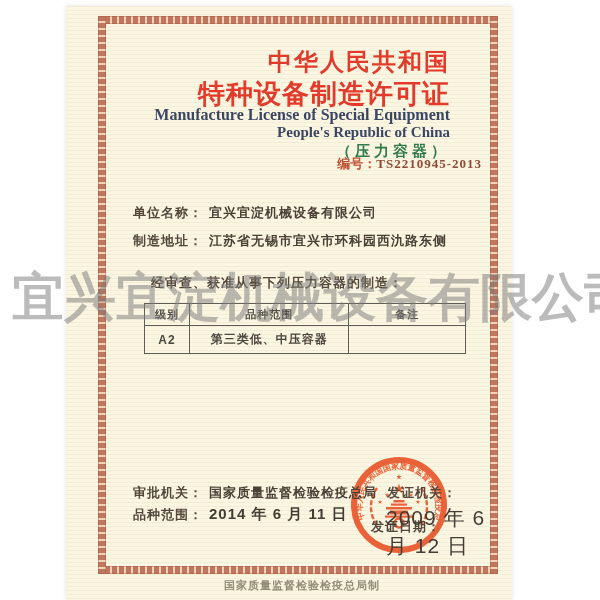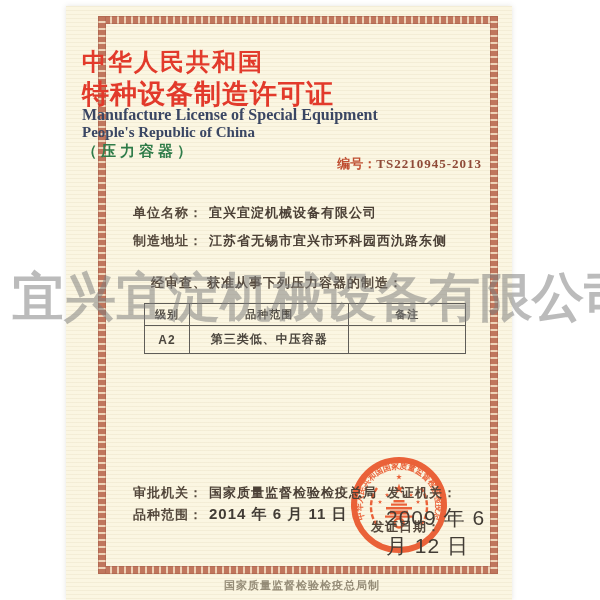--- a/index.html
+++ b/index.html
@@ -21,21 +21,21 @@
   .band { position:absolute; }
   .band.h { left:0; right:0; height:8px;
     background:repeating-linear-gradient(90deg, #c0765d 0 5px, #eed3b8 5px 7px);
     box-shadow:inset 0 0 0 1px rgba(153,84,62,.35); }
   .band.v { top:0; bottom:0; width:8px;
     background:repeating-linear-gradient(180deg, #c0765d 0 5px, #eed3b8 5px 7px);
     box-shadow:inset 0 0 0 1px rgba(153,84,62,.35); }
   .band.t { top:0; } .band.b { bottom:0; } .band.l { left:0; } .band.r { right:0; }
 
   
-  .center-col { position:absolute; left:16px; width:356px; text-align:left; }
+  .center-col { position:absolute; left:28px; width:356px; text-align:right; }
   .title-cn-1 { top:40px; font-size:24px; font-weight:bold; letter-spacing:2px; color:#e23a2b; }
   .title-cn-2 { top:70px; font-size:27px; font-weight:bold; letter-spacing:1px; color:#e23a2b; }
   .title-en   { font-family:"Liberation Serif", serif; font-weight:bold; color:#3a4663; }
   .title-en-1 { top:100px; font-size:16px; }
   .title-en-2 { top:118px; font-size:15px; }
   .category   { top:136px; font-size:15px; font-weight:bold; letter-spacing:4px; color:#2f7c49; }
 
   .serial { position:absolute; top:149px; right:30px; font-size:13px; }
   .serial .lab { color:#bf4e31; font-weight:bold; }
   .serial .val { color:#8f4a38; font-family:"Liberation Serif", serif; font-weight:bold; letter-spacing:1px; }

